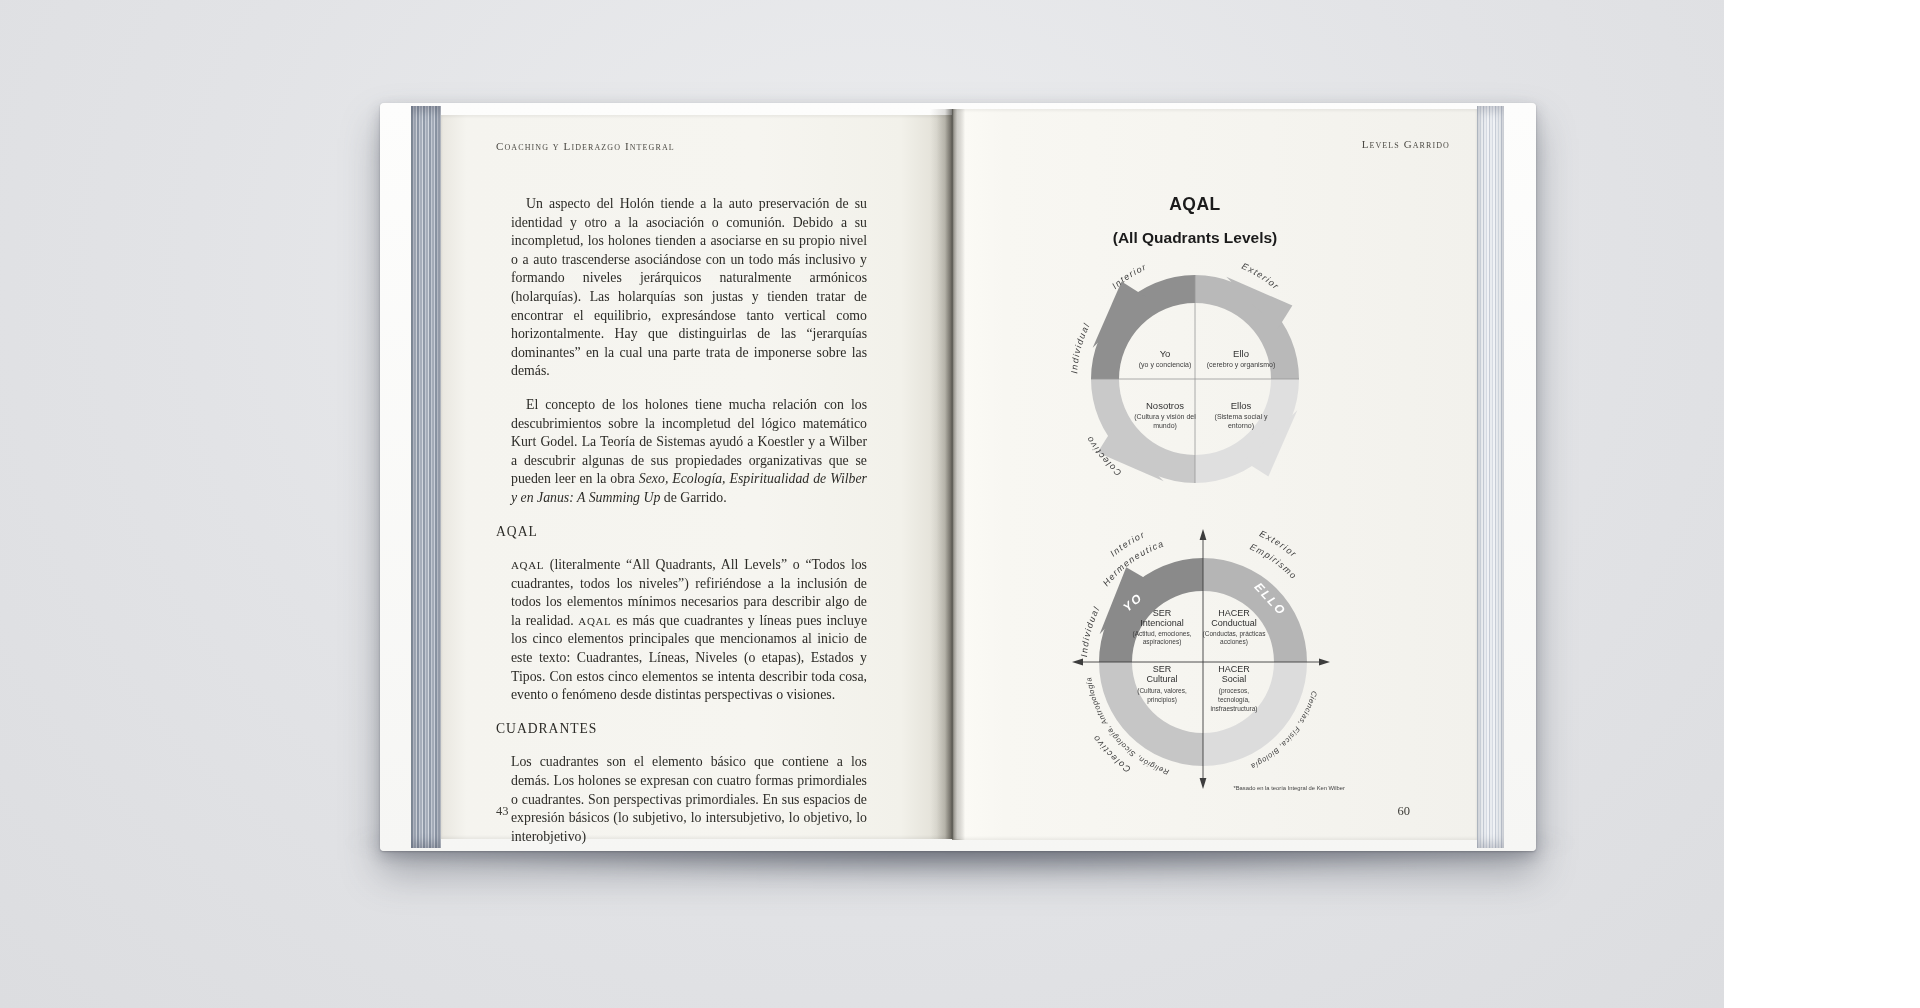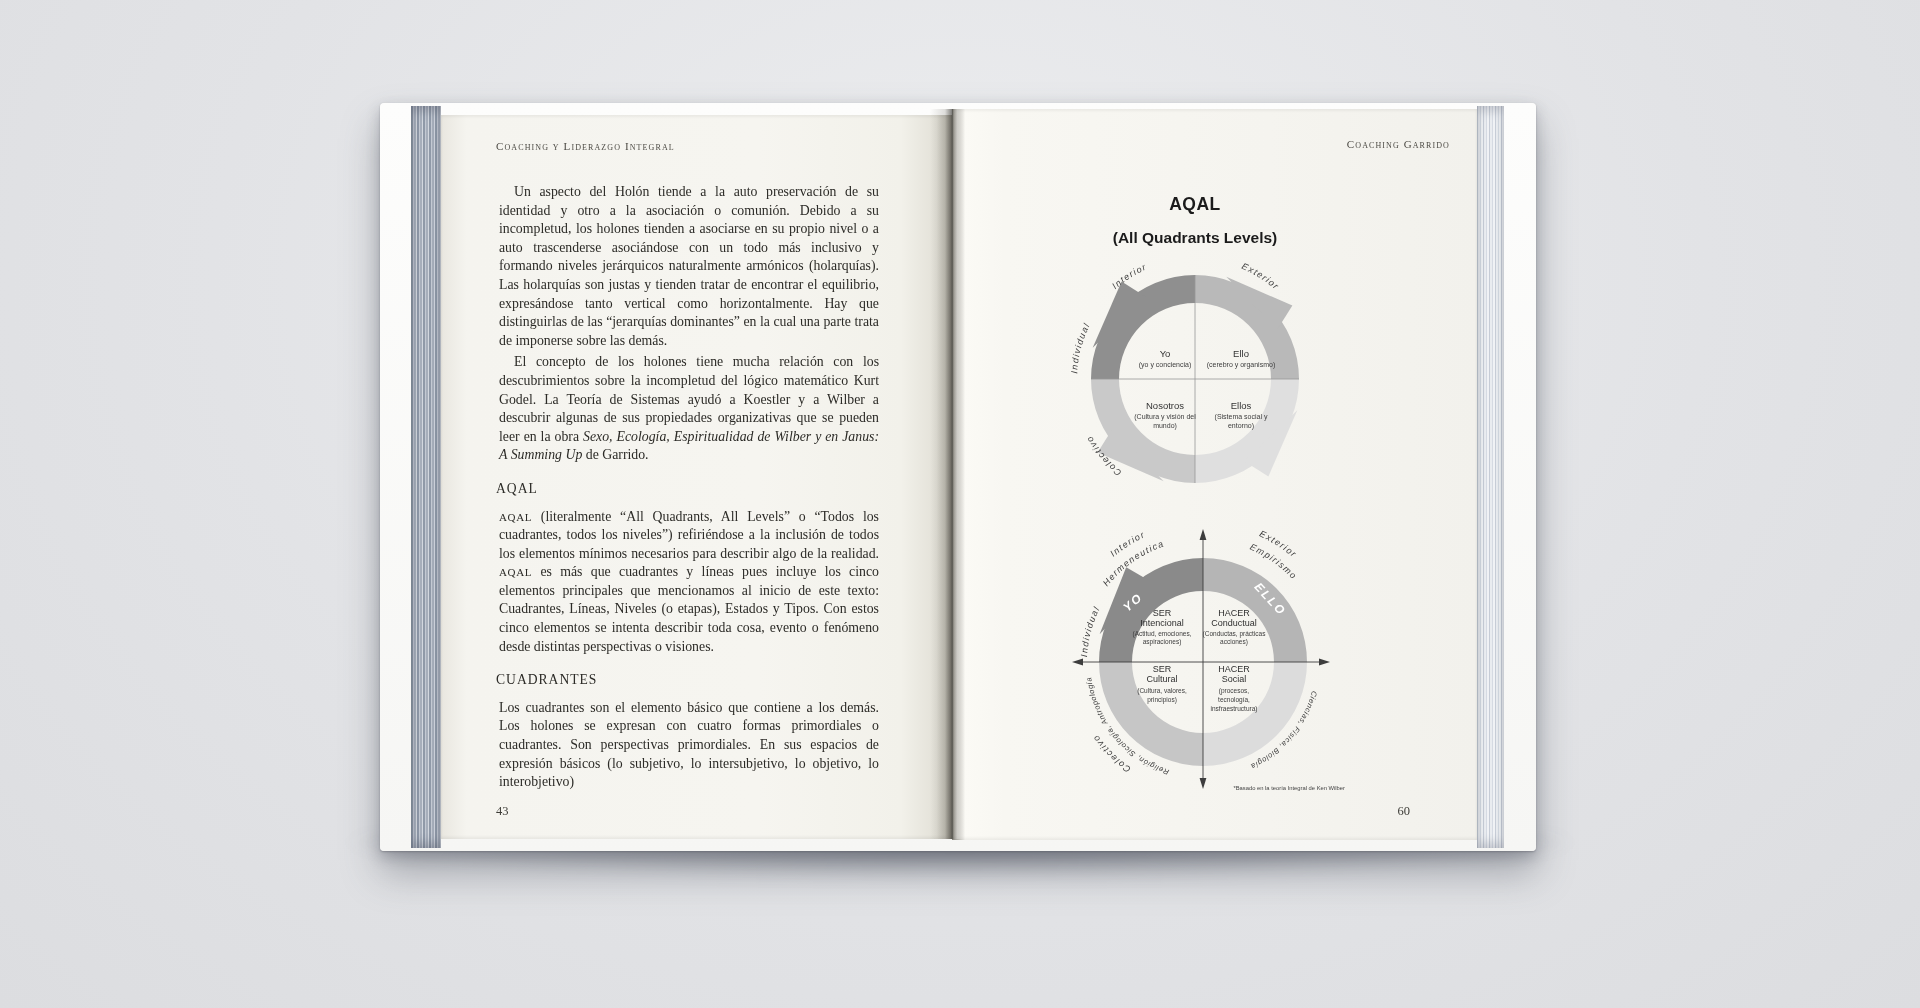--- a/index.html
+++ b/index.html
@@ -1,16 +1,16 @@
 <!DOCTYPE html>
 <html lang="es"><head>
 <meta charset="utf-8">
 <style>
   html,body{margin:0;padding:0;}
-  #stage{position:relative;width:1920px;height:1008px;overflow:hidden;
+  #stage{position:relative;width:1724px;height:1008px;overflow:hidden;
          background:radial-gradient(ellipse at 50% 28%, #ecedef 0%, #e2e3e6 55%, #dcdde0 100%);
          font-family:"Liberation Sans",sans-serif;}
   
   .book-shadow{position:absolute;left:350px;top:833px;width:1220px;height:46px;
          background:radial-gradient(ellipse at 50% 20%, rgba(70,75,88,.48), rgba(70,75,88,0) 72%);
          filter:blur(7px);}
   .book-cover{position:absolute;left:380px;top:103px;width:1156px;height:748px;border-radius:4px;
          background:linear-gradient(to bottom,#fdfdfc,#f6f6f4);
          box-shadow:0 22px 38px rgba(75,80,92,.40), 0 6px 14px rgba(75,80,92,.30), 0 1px 2px rgba(60,60,70,.35);}
   .stripes-left{position:absolute;left:411px;top:106px;width:30px;height:742px;
@@ -28,21 +28,21 @@
   .gutter{position:absolute;left:930px;top:109px;width:44px;height:730px;
          background:linear-gradient(to right,rgba(110,108,98,0) 0%,rgba(95,93,85,.20) 34%,rgba(58,56,50,.55) 47%,rgba(38,38,34,.60) 50%,rgba(140,138,130,.22) 54%,rgba(255,255,255,.28) 62%,rgba(255,255,255,0) 78%);}
   
   .running-head{position:absolute;font-family:"Liberation Serif",serif;font-variant:small-caps;
          font-size:11px;letter-spacing:1.1px;color:#4c4a44;}
   .rh-left{left:496px;top:140px;width:386px;text-align:left;}
   .rh-right{left:1150px;top:138px;width:300px;text-align:right;}
   .body-text{position:absolute;left:496px;top:180px;width:386px;
          font-family:"Liberation Serif",serif;font-size:13.8px;line-height:18.6px;
          text-align:justify;color:#2c2b27;}
-  .body-text p{margin:3px;}
+  .body-text p{margin:15px;}
   .body-text p.indent{text-indent:15px;}
   .body-text h3{font-size:13.6px;font-weight:normal;letter-spacing:1px;margin:15px 0 9px 0;color:#2c2b27;}
   .sc{font-size:.8em;letter-spacing:.6px;}
   .page-num{position:absolute;font-family:"Liberation Serif",serif;font-size:12.5px;color:#3c3b36;}
   .pn-left{left:496px;top:804px;}
   .pn-right{left:1350px;top:804px;width:60px;text-align:right;}
   
   .aqal-title{position:absolute;left:1045px;top:194px;width:300px;text-align:center;color:#1b1b1b;}
   .aqal-title .t1{font-size:17.5px;font-weight:bold;letter-spacing:.5px;}
   .aqal-title .t2{font-size:15.5px;font-weight:bold;margin-top:14px;}
@@ -79,21 +79,21 @@
     <p class="indent"><span>Un aspecto del Holón tiende a la auto preservación de su identidad y otro a la asociación o comunión. Debido a su incompletud, los holones tienden a asociarse en su propio nivel o a auto trascenderse asociándose con un todo más inclusivo y formando niveles jerárquicos naturalmente armónicos (holarquías). Las holarquías son justas y tienden tratar de encontrar el equilibrio, expresándose tanto vertical como horizontalmente. Hay que distinguirlas de las “jerarquías dominantes” en la cual una parte trata de imponerse sobre las demás.</span></p>
     <p class="indent"><span>El concepto de los holones tiene mucha relación con los descubrimientos sobre la incompletud del lógico matemático Kurt Godel. La Teoría de Sistemas ayudó a Koestler y a Wilber a descubrir algunas de sus propiedades organizativas que se pueden leer en la obra </span><i>Sexo, Ecología, Espiritualidad de Wilber y en Janus: A Summing Up</i><span> de Garrido.</span></p>
     <h3>AQAL</h3>
     <p><span class="sc">AQAL</span><span> (literalmente “All Quadrants, All Levels” o “Todos los cuadrantes, todos los niveles”) refiriéndose a la inclusión de todos los elementos mínimos necesarios para describir algo de la realidad. </span><span class="sc">AQAL</span><span> es más que cuadrantes y líneas pues incluye los cinco elementos principales que mencionamos al inicio de este texto: Cuadrantes, Líneas, Niveles (o etapas), Estados y Tipos. Con estos cinco elementos se intenta describir toda cosa, evento o fenómeno desde distintas perspectivas o visiones.</span></p>
     <h3>CUADRANTES</h3>
     <p><span>Los cuadrantes son el elemento básico que contiene a los demás. Los holones se expresan con cuatro formas primordiales o cuadrantes. Son perspectivas primordiales. En sus espacios de expresión básicos (lo subjetivo, lo intersubjetivo, lo objetivo, lo interobjetivo)</span></p>
   </div>
 
   <div class="page-num pn-left">43</div>
 
-  <div class="running-head rh-right">Coaching Garrido</div>
+  <div class="running-head rh-right">Levels Garrido</div>
 
   <div class="aqal-title">
     <div class="t1">AQAL</div>
     <div class="t2">(All Quadrants Levels)</div>
   </div>
 
   <svg id="diagram1" width="300" height="300" viewBox="0 0 300 300">
     <defs>
       <path id="d1-interior" d="M 35.9,112.9 A 120 120 0 0 1 164.6,30.9"></path>
       <path id="d1-exterior" d="M 135.4,30.9 A 120 120 0 0 1 264.1,112.9"></path>

